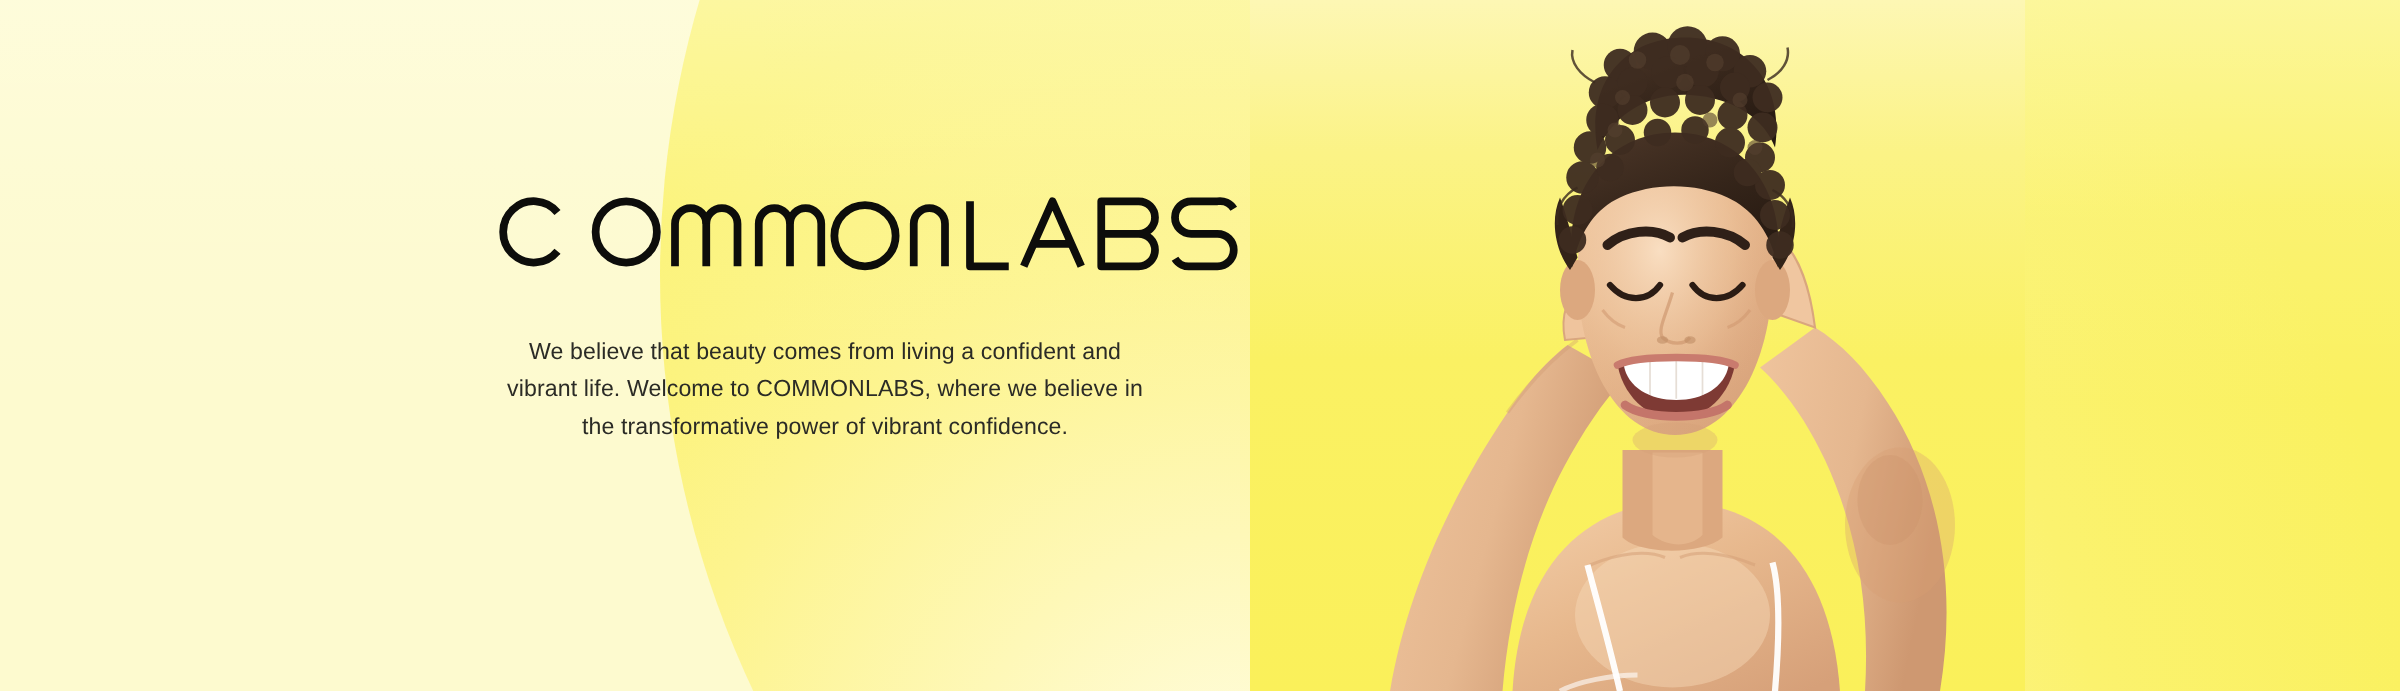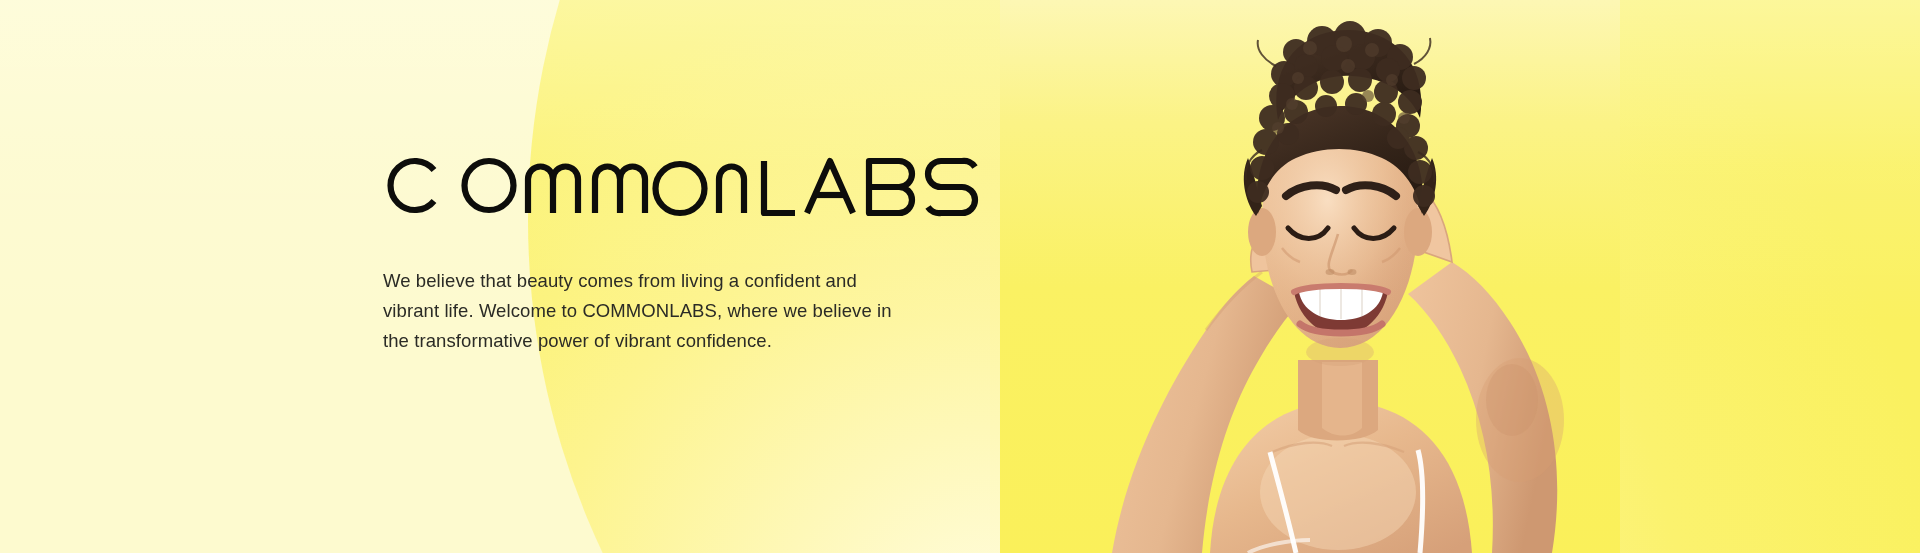--- a/index.html
+++ b/index.html
@@ -43,23 +43,24 @@
   #top-wash {
     position:absolute;
     inset:0;
     background:linear-gradient(180deg, rgba(255,255,235,0.42) 0%, rgba(255,255,235,0.12) 30%, rgba(255,255,235,0) 58%);
     pointer-events:none;
   }
 
   
   #copy-block {
     position:absolute;
-    left:383px;
+    left:395px;
     top:150px;
     width:640px;
+    text-align:center;
   }
 
   
   #logo-wordmark {
     display:block;
     width:615px;
     height:70px;
   }
   #logo-wordmark svg { display:block; width:100%; height:100%; }
 

